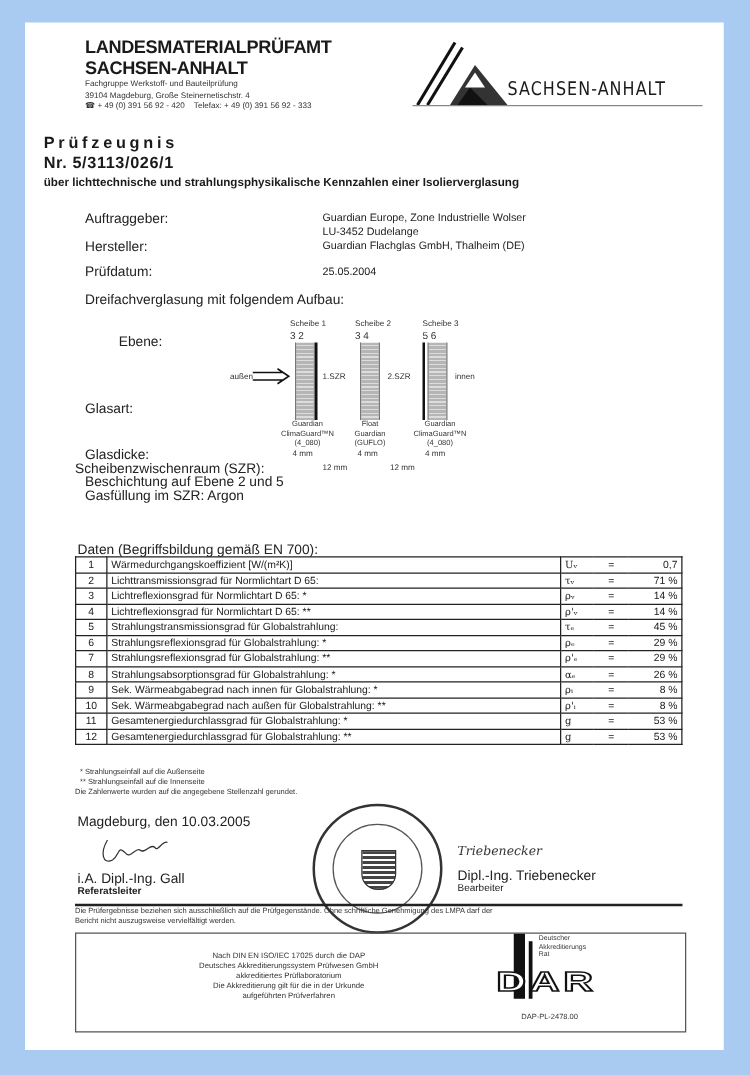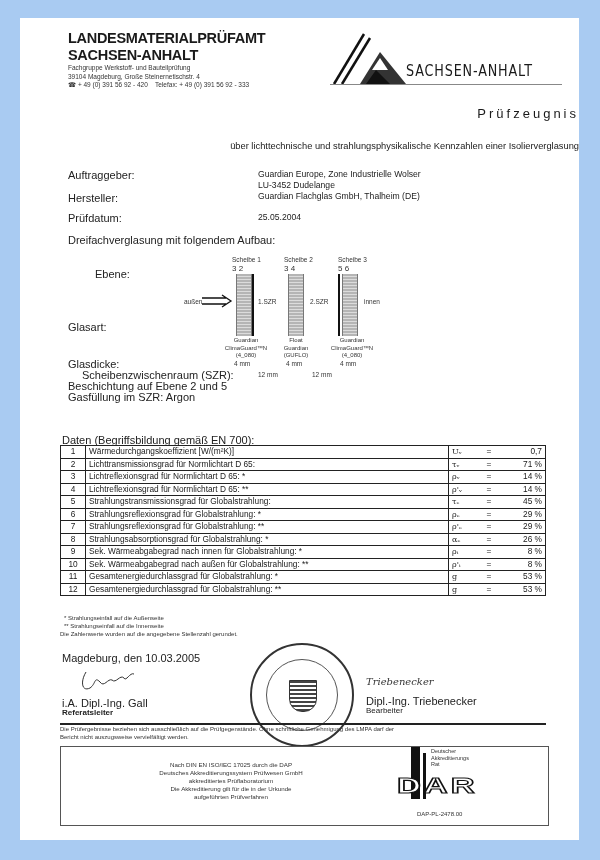--- a/index.html
+++ b/index.html
@@ -11,21 +11,21 @@
   .page {
     position: absolute; left: 20px; top: 18px; width: 559px; height: 822px;
     background: #ffffff;
   }
   .abs { position: absolute; }
   .org1 { left: 48px; top: 12px; font-size: 14.5px; font-weight: bold; letter-spacing: -0.3px; line-height: 17px; }
   .org-sub { left: 48px; top: 46px; font-size: 6.5px; line-height: 8.5px; color: #333; }
   .logo { left: 310px; top: 14px; width: 240px; height: 54px; }
   .logo-text { position: absolute; left: 76px; top: 30px; font-size: 15px; letter-spacing: 1px; font-family: "DejaVu Sans", sans-serif; transform: scaleX(0.85); transform-origin: left; }
   .logo-line { position: absolute; left: 0px; top: 52px; width: 232px; height: 1px; background: #888; }
-  .title { left: 0; width: 559px; text-align: right; font-weight: normal; }
+  .title { left: 15px; width: 559px; text-align: left; font-weight: bold; }
   .t1 { top: 88px; font-size: 13px; letter-spacing: 3px; }
   .t2 { top: 104px; font-size: 13px; letter-spacing: 0.5px; }
   .t3 { top: 123px; font-size: 9.3px; }
   .lbl { font-size: 11px; color: #222; }
   .val { font-size: 8.6px; color: #222; }
   .small { font-size: 6.5px; color: #333; }
   .tiny { font-size: 6px; color: #333; text-align: center; line-height: 7.5px; }
   table.data { position: absolute; left: 40px; top: 427px; width: 486px; border-collapse: collapse; font-size: 8.3px; }
   table.data td { border: 1px solid #222; height: 11.5px; padding: 0 3px; line-height: 11px; }
   table.data td.n { width: 18px; text-align: center; }
@@ -61,20 +61,21 @@
       <line x1="12" y1="52" x2="40" y2="6" stroke="#111" stroke-width="2.5"></line>
       <polygon points="30,52 50,20 76,52" fill="#333"></polygon>
       <polygon points="36,52 46,38 60,52" fill="#111"></polygon>
       <polygon points="42,38 50,26 58,38" fill="#fff"></polygon>
     </svg>
     <span class="logo-text">SACHSEN-ANHALT</span>
     <div class="logo-line"></div>
   </div>
 
   <div class="abs title t1">Prüfzeugnis</div>
+  <div class="abs title t2">Nr. 5/3113/026/1</div>
   <div class="abs title t3">über lichttechnische und strahlungsphysikalische Kennzahlen einer Isolierverglasung</div>
 
   <div class="abs lbl" style="left:48px;top:151px">Auftraggeber:</div>
   <div class="abs val" style="left:238px;top:151px">Guardian Europe, Zone Industrielle Wolser</div>
   <div class="abs val" style="left:238px;top:162px">LU-3452 Dudelange</div>
   <div class="abs lbl" style="left:48px;top:174px">Hersteller:</div>
   <div class="abs val" style="left:238px;top:173px">Guardian Flachglas GmbH, Thalheim (DE)</div>
   <div class="abs lbl" style="left:48px;top:194px">Prüfdatum:</div>
   <div class="abs val" style="left:238px;top:194px">25.05.2004</div>
 
@@ -119,21 +120,21 @@
     <div>Guardian</div>
     <div>ClimaGuard™N</div>
     <div>(4_080)</div>
   </div>
 
   <div class="abs lbl" style="left:48px;top:340px">Glasdicke:</div>
   <div class="abs small" style="left:214px;top:342px">4 mm</div>
   <div class="abs small" style="left:266px;top:342px">4 mm</div>
   <div class="abs small" style="left:320px;top:342px">4 mm</div>
 
-  <div class="abs lbl" style="left:62px;top:351px">Scheibenzwischenraum (SZR):</div>
+  <div class="abs lbl" style="left:40px;top:351px">Scheibenzwischenraum (SZR):</div>
   <div class="abs small" style="left:238px;top:353px">12 mm</div>
   <div class="abs small" style="left:292px;top:353px">12 mm</div>
 
   <div class="abs lbl" style="left:48px;top:362px">Beschichtung auf Ebene 2 und 5</div>
   <div class="abs lbl" style="left:48px;top:373px">Gasfüllung im SZR: Argon</div>
 
   <div class="abs lbl" style="left:42px;top:416px">Daten (Begriffsbildung gemäß EN 700):</div>
   <table class="data">
     <tbody>
       <tr>

